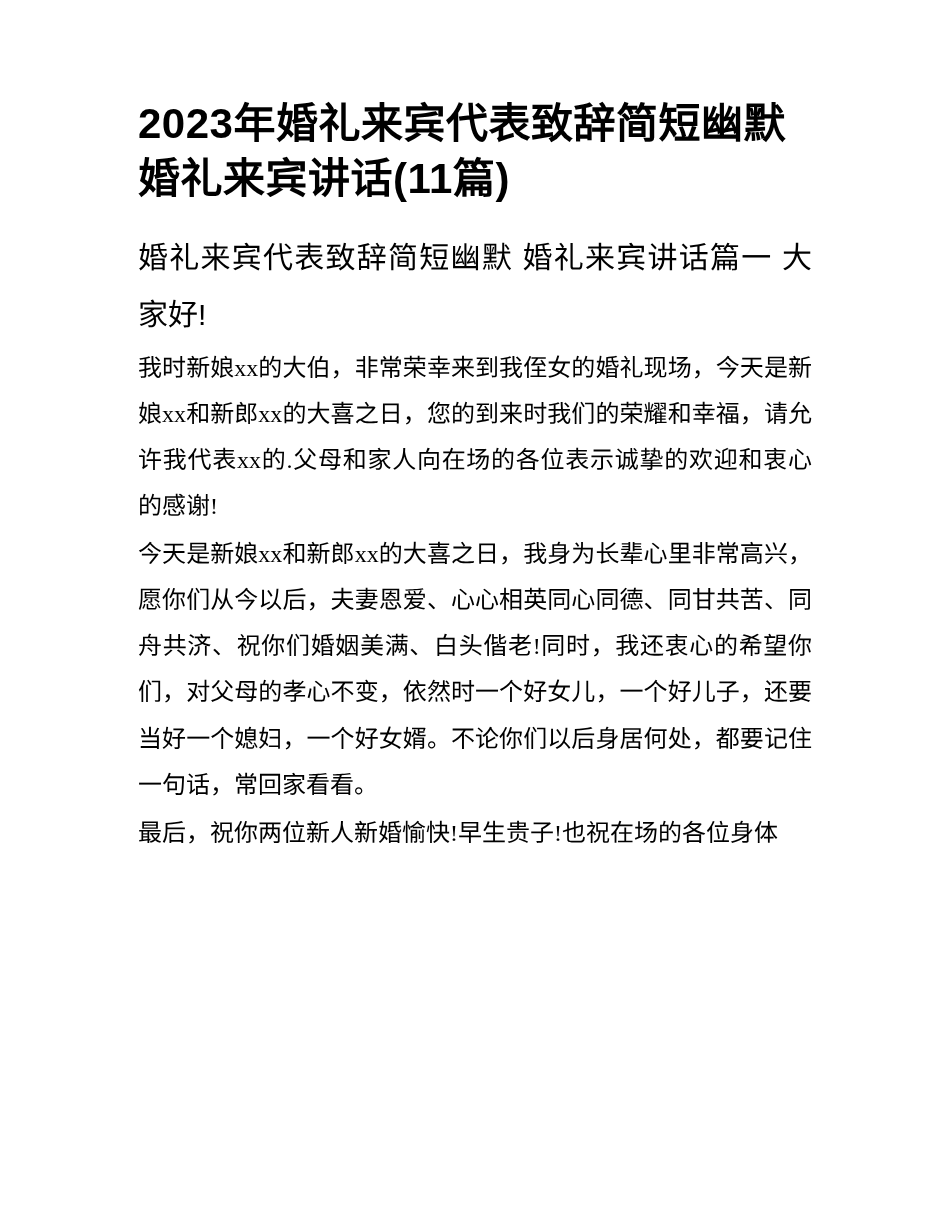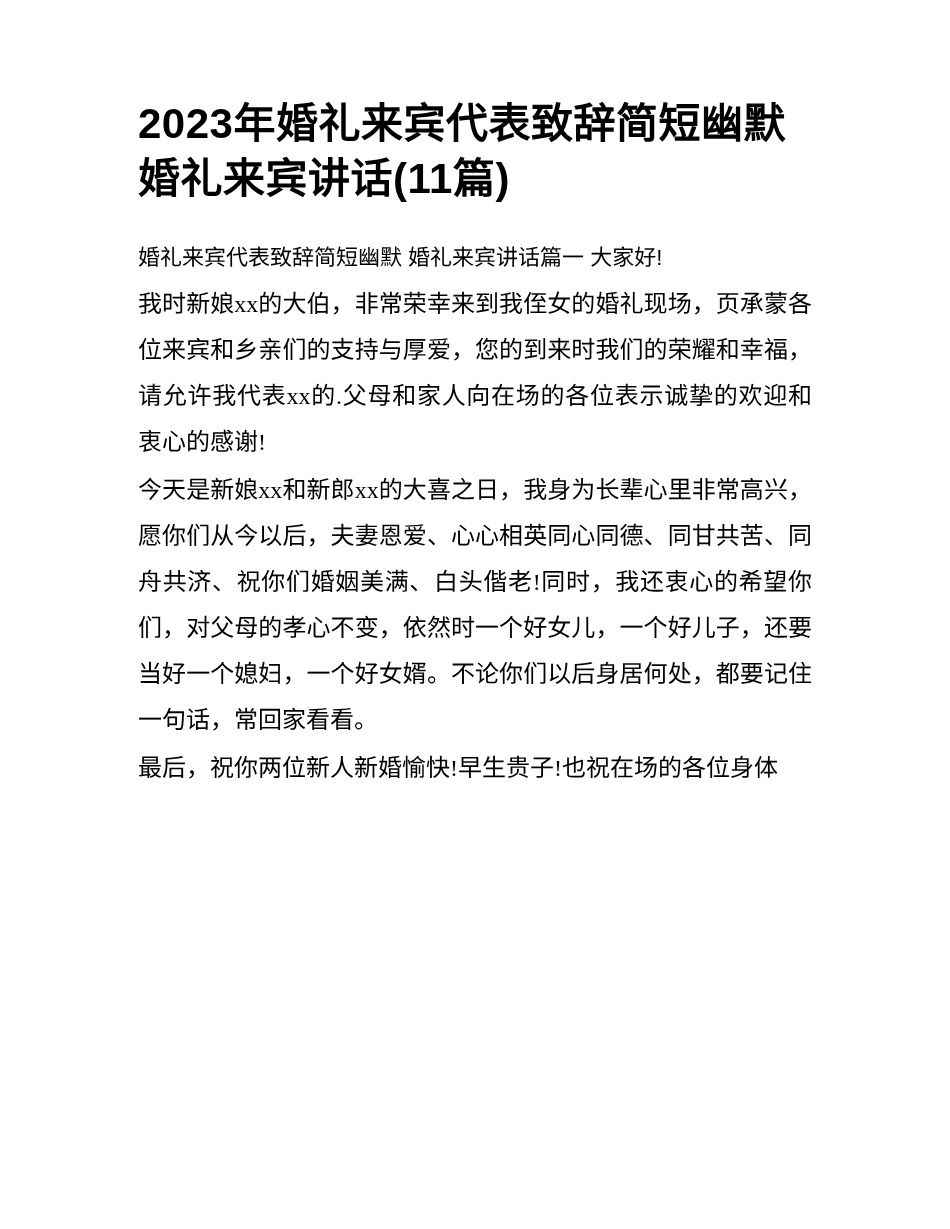--- a/index.html
+++ b/index.html
@@ -20,46 +20,46 @@
     height: 1229px;
     padding: 96px 138px 40px 138px;
     background: #ffffff;
   }
   .doc-title {
     font-family: "Liberation Sans", "DejaVu Sans", sans-serif;
     font-weight: bold;
     font-size: 42px;
     line-height: 1.32;
     letter-spacing: 0.5px;
-    margin: 0 0 30px 0;
+    margin: 0 0 22px 0;
     color: #000000;
     text-align: left;
   }
   .doc-body {
     font-size: 24px;
     line-height: 1.92;
     text-align: justify;
     text-justify: inter-ideograph;
   }
   .para {
     margin: 0 0 2px 0;
     text-align: justify;
     text-justify: inter-ideograph;
   }
   .para-heading {
     font-family: "Liberation Sans", "DejaVu Sans", sans-serif;
-    font-size: 22px;
+    font-size: 30px;
     line-height: 1.9;
   }
 </style>
 </head>
 <body>
 
 <div class="page">
   <h1 class="doc-title">2023年婚礼来宾代表致辞简短幽默 婚礼来宾讲话(11篇)</h1>
 
   <div class="doc-body">
     <p class="para para-heading">婚礼来宾代表致辞简短幽默 婚礼来宾讲话篇一 大家好!</p>
-    <p class="para">我时新娘xx的大伯，非常荣幸来到我侄女的婚礼现场，页承蒙各位来宾和乡亲们的支持与厚爱，您的到来时我们的荣耀和幸福，请允许我代表xx的.父母和家人向在场的各位表示诚挚的欢迎和衷心的感谢!</p>
+    <p class="para">我时新娘xx的大伯，非常荣幸来到我侄女的婚礼现场，今天是新娘xx和新郎xx的大喜之日，您的到来时我们的荣耀和幸福，请允许我代表xx的.父母和家人向在场的各位表示诚挚的欢迎和衷心的感谢!</p>
     <p class="para">今天是新娘xx和新郎xx的大喜之日，我身为长辈心里非常高兴，愿你们从今以后，夫妻恩爱、心心相英同心同德、同甘共苦、同舟共济、祝你们婚姻美满、白头偕老!同时，我还衷心的希望你们，对父母的孝心不变，依然时一个好女儿，一个好儿子，还要当好一个媳妇，一个好女婿。不论你们以后身居何处，都要记住一句话，常回家看看。</p>
     <p class="para">最后，祝你两位新人新婚愉快!早生贵子!也祝在场的各位身体</p>
   </div>
 </div>
 
 </body></html>

